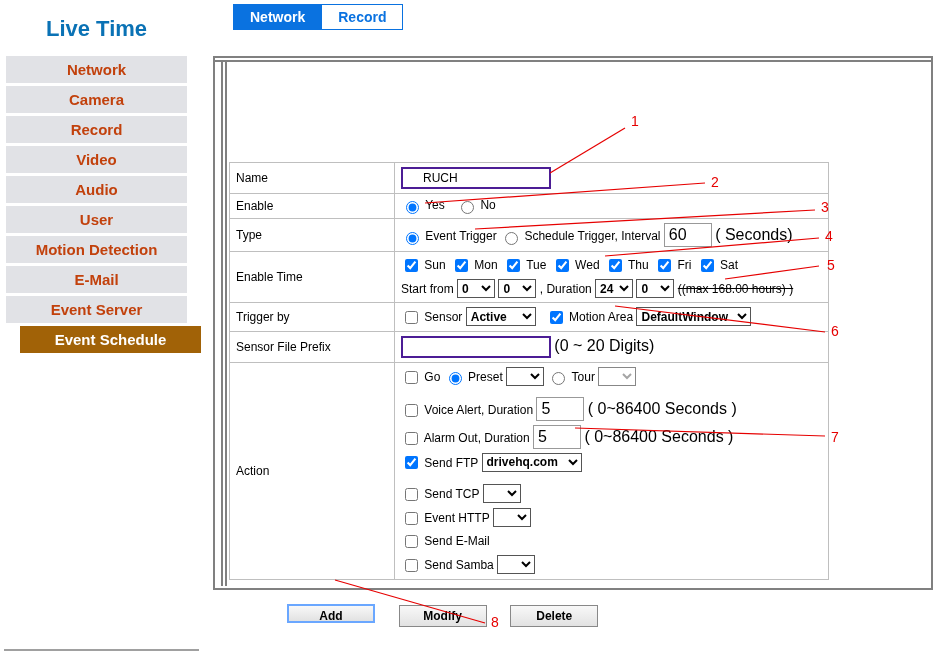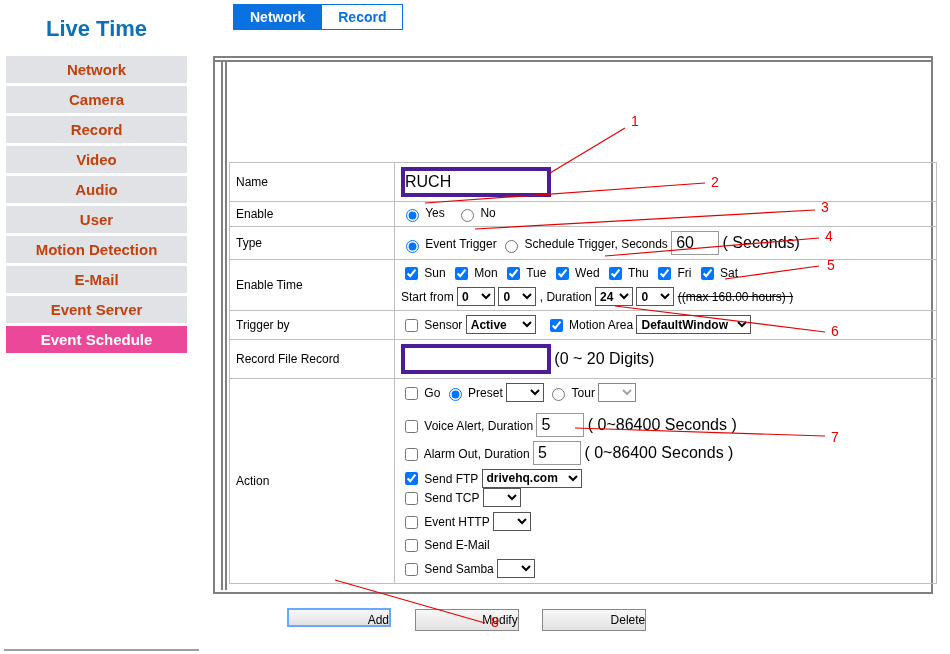--- a/index.html
+++ b/index.html
@@ -1,42 +1,42 @@
 <!DOCTYPE html>
 <html><head>
 <meta charset="utf-8">
 <style>
   * { box-sizing: border-box; }
   body { margin: 0; font-family: Arial, sans-serif; font-size: 13px; background: #fff; width: 950px; height: 654px; position: relative; overflow: hidden; }
   .root { display: flex; width: 100%; height: 100%; }
   .sidebar { width: 195px; padding: 6px 8px 0 6px; }
   .sidebar-title { color: #0a72b5; font-size: 22px; font-weight: bold; text-align: center; padding: 10px 0 14px; }
   .sidebar-item { display: block; width: 100%; text-align: center; color: #c2410c; font-weight: bold; font-size: 15px; padding: 5px 0; margin-bottom: 3px; background: #e1e2e6; cursor: pointer; border: none; }
-  .sidebar-item.active { background: #ec4899; color: #fff; }
+  .sidebar-item.active { background: #a16207; color: #fff; margin-left: 14px; }
   .main { flex: 1; padding: 4px 0 0 18px; position: relative; }
   .tabbar { margin-left: 20px; }
   .tab { display: inline-block; border: 1px solid #0a72e0; padding: 4px 16px; font-size: 14px; font-weight: bold; cursor: pointer; vertical-align: top; }
   .tab.active { background: #0a72e0; color: #fff; }
   .tab.inactive { background: #fff; color: #0a72e0; border-left: none; }
   .panel-frame { border: 2px solid #808080; margin: 26px 0 0 0; width: 720px; padding: 0; position: relative; }
   .inner-top-line { border-top: 2px solid #808080; margin-top: 2px; }
   .inner-left-line { position: absolute; top: 2px; left: 6px; bottom: 2px; width: 0; border-left: 2px solid #808080; }
   .inner-left-line2 { position: absolute; top: 2px; left: 10px; bottom: 2px; width: 0; border-left: 2px solid #808080; }
-  .form-tbl { border-collapse: collapse; width: 708px; margin: 100px 0 8px 14px; }
+  .form-tbl { border-collapse: collapse; width: 600px; margin: 100px 0 8px 14px; }
   .form-tbl td { border: 1px solid #bfbfbf; font-size: 12px; padding: 4px 6px; vertical-align: middle; }
   .form-tbl td.label { width: 165px; }
-  .textin { width: 150px; font-size: 16px; border: 4px solid #4c1d95; padding: 2px 0; }
+  .textin { width: 150px; font-size: 12px; border: 2px solid #4c1d95; padding: 2px 20px; }
   .shortin { width: 48px; font-size: 16px; border: 1px solid #999; padding: 2px 4px; }
   .sel { font-size: 12px; border: 1px solid #555; background: #fff; font-weight: bold; height: 19px; }
   .sel.small { width: 38px; }
   .cbx { width: 13px; height: 13px; vertical-align: middle; }
   .row-days label { margin-right: 2px; }
   .note { font-size: 16px; }
   .btn-row { text-align: left; margin: 14px 0 0 74px; }
-  .btn { display: inline-block; width: 104px; padding: 3px 0; text-align: right; background: linear-gradient(#f8f8f8,#e2e2e2); border: 1px solid #888; font-size: 12px; font-weight: normal; cursor: pointer; margin-right: 20px; }
+  .btn { display: inline-block; width: 88px; padding: 3px 0; text-align: center; background: linear-gradient(#f8f8f8,#e2e2e2); border: 1px solid #888; font-size: 12px; font-weight: bold; cursor: pointer; margin-right: 20px; }
   .btn.sel { border: 2px solid #6aa7ff; }
   svg.anno { position: absolute; top: 0; left: 0; pointer-events: none; }
   .anno text { fill: #e60000; font-size: 14px; font-family: Arial; }
   .anno line { stroke: #e60000; stroke-width: 1.2; }
   .strike { text-decoration: line-through; }
   .boolrow label { margin-right: 8px; }
   .bottom-line { position:absolute; bottom:3px; left:4px; width:195px; height:2px; background:#a0a0a0; }
 </style>
 </head>
 <body>
@@ -81,21 +81,21 @@
           <td class="label">Enable</td>
           <td class="boolrow">
             <label><input type="radio" name="en" class="cbx" checked="" style=""> <span>Yes</span></label>
             <label><input type="radio" name="en" class="cbx" style=""> <span>No</span></label>
           </td>
         </tr>
         <tr>
           <td class="label">Type</td>
           <td>
             <label><input type="radio" name="ty" class="cbx" checked="" style=""> <span>Event Trigger</span></label>
-            <label><input type="radio" name="ty" class="cbx" style=""> <span>Schedule Trigger, Seconds</span></label>
+            <label><input type="radio" name="ty" class="cbx" style=""> <span>Schedule Trigger, Interval</span></label>
             <input class="shortin" type="text" value="60" style="">
             <span class="note">( Seconds)</span>
           </td>
         </tr>
         <tr>
           <td class="label">Enable Time</td>
           <td>
             <div class="row-days" id="days-row"><label><input type="checkbox" class="cbx" checked="" style=""> Sun</label> <label><input type="checkbox" class="cbx" checked="" style=""> Mon</label> <label><input type="checkbox" class="cbx" checked="" style=""> Tue</label> <label><input type="checkbox" class="cbx" checked="" style=""> Wed</label> <label><input type="checkbox" class="cbx" checked="" style=""> Thu</label> <label><input type="checkbox" class="cbx" checked="" style=""> Fri</label> <label><input type="checkbox" class="cbx" checked="" style=""> Sat</label> </div>
             <div style="margin-top:4px">
               <span>Start from</span>
@@ -114,21 +114,21 @@
             <input type="checkbox" class="cbx" style="">
             <span>Sensor</span>
             <select class="sel" style="width:70px"><option>Active</option></select>
             &nbsp;
             <input type="checkbox" class="cbx" checked="" style="">
             <span>Motion Area</span>
             <select class="sel" style="width:115px"><option>DefaultWindow</option></select>
           </td>
         </tr>
         <tr>
-          <td class="label">Record File Record</td>
+          <td class="label">Sensor File Prefix</td>
           <td>
             <input class="textin" type="text" value="" style="">
             <span class="note">(0 ~ 20 Digits)</span>
           </td>
         </tr>
         <tr>
           <td class="label">Action</td>
           <td>
             <div style="margin-bottom:10px">
               <input type="checkbox" class="cbx" style="">
@@ -145,21 +145,21 @@
               <span>Voice Alert, Duration</span>
               <input class="shortin" type="text" value="5" style="">
               <span class="note">( 0~86400 Seconds )</span>
             </div>
             <div style="margin-bottom:4px">
               <input type="checkbox" class="cbx" style="">
               <span>Alarm Out, Duration</span>
               <input class="shortin" type="text" value="5" style="">
               <span class="note">( 0~86400 Seconds )</span>
             </div>
-            <div style="margin-bottom:0">
+            <div style="margin-bottom:12px">
               <input type="checkbox" class="cbx" checked="" style="">
               <span>Send FTP</span>
               <select class="sel" style="width:100px"><option>drivehq.com</option></select>
             </div>
             <div style="margin-bottom:4px">
               <input type="checkbox" class="cbx" style="">
               <span>Send TCP</span>
               <select class="sel small"><option></option></select>
             </div>
             <div style="margin-bottom:4px">

